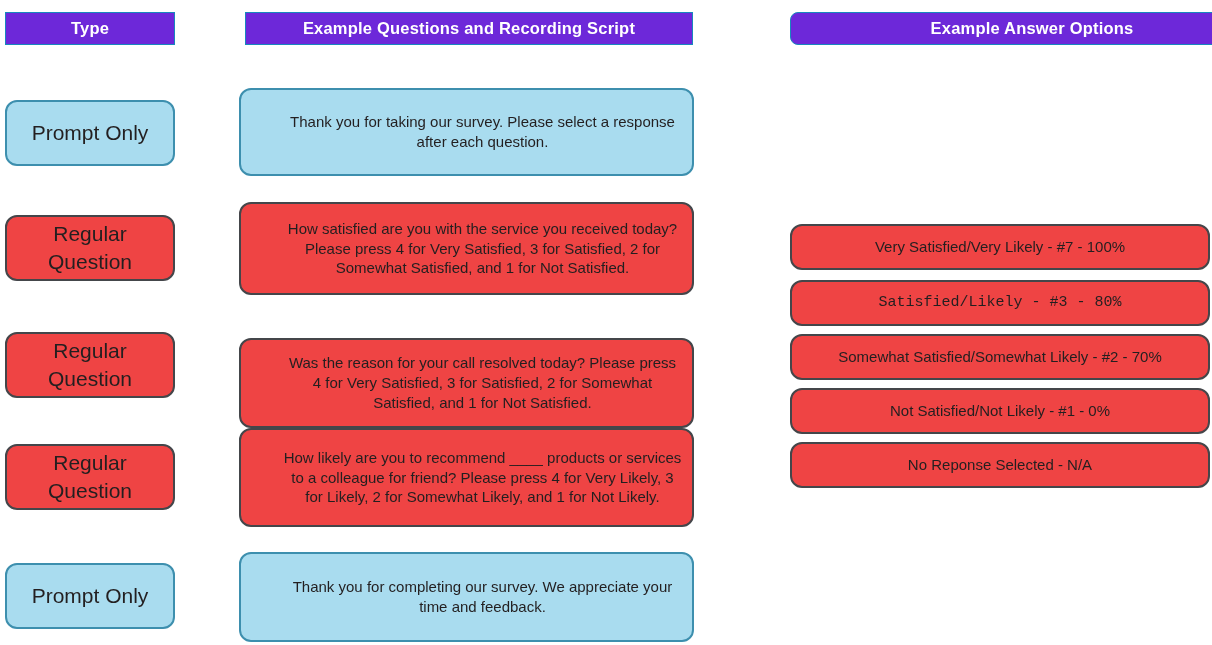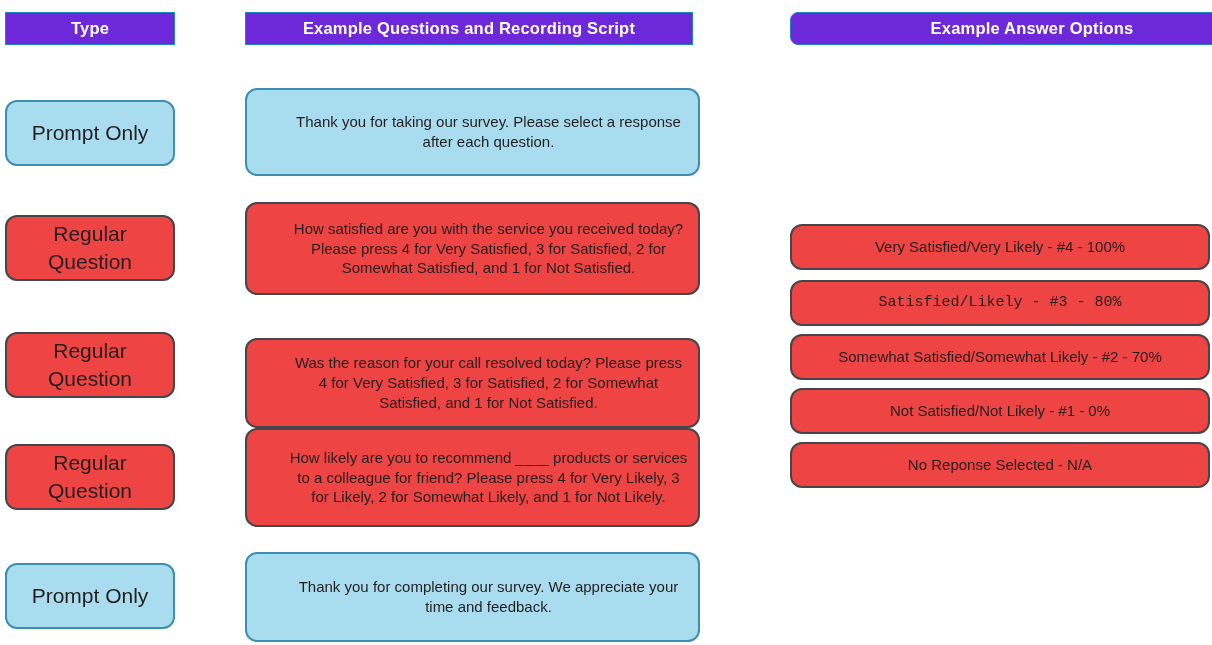--- a/index.html
+++ b/index.html
@@ -76,21 +76,21 @@
     font-size: 21px;
   }
   .type-r1 { top: 100px; }
   .type-r2 { top: 215px; }
   .type-r3 { top: 332px; }
   .type-r4 { top: 444px; }
   .type-r5 { top: 563px; }
 
   
   .script-box {
-    left: 245px;
+    left: 239px;
     width: 455px;
     padding-left: 42px;
   }
   .script-r1 { top: 88px;  height: 88px; }
   .script-r2 { top: 202px; height: 93px; }
   .script-r3 { top: 319px; height: 90px; margin-top: 19px; }
   .script-r4 { top: 428px; height: 99px; }
   .script-r5 { top: 552px; height: 90px; }
 
   .script-box .txt { display: block; max-width: 418px; }
@@ -132,19 +132,19 @@
   <div class="node question script-box script-r3">
     <span class="txt">Was the reason for your call resolved today? Please press 4 for Very Satisfied, 3 for Satisfied, 2 for Somewhat Satisfied, and 1 for Not Satisfied.</span>
   </div>
   <div class="node question script-box script-r4">
     <span class="txt">How likely are you to recommend ____ products or services to a colleague for friend? Please press 4 for Very Likely, 3 for Likely, 2 for Somewhat Likely, and 1 for Not Likely.</span>
   </div>
   <div class="node prompt script-box script-r5">
     <span class="txt">Thank you for completing our survey. We appreciate your time and feedback.</span>
   </div>
 
-  <div class="node question answer-box ans-1">Very Satisfied/Very Likely - #4 - 100%</div>
+  <div class="node question answer-box ans-1">Very Satisfied/Very Likely - #7 - 100%</div>
   <div class="node question answer-box ans-2">Satisfied/Likely - #3 - 80%</div>
   <div class="node question answer-box ans-3">Somewhat Satisfied/Somewhat Likely - #2 - 70%</div>
   <div class="node question answer-box ans-4">Not Satisfied/Not Likely - #1 - 0%</div>
   <div class="node question answer-box ans-5">No Reponse Selected - N/A</div>
 
 </div>
 
 </body></html>

